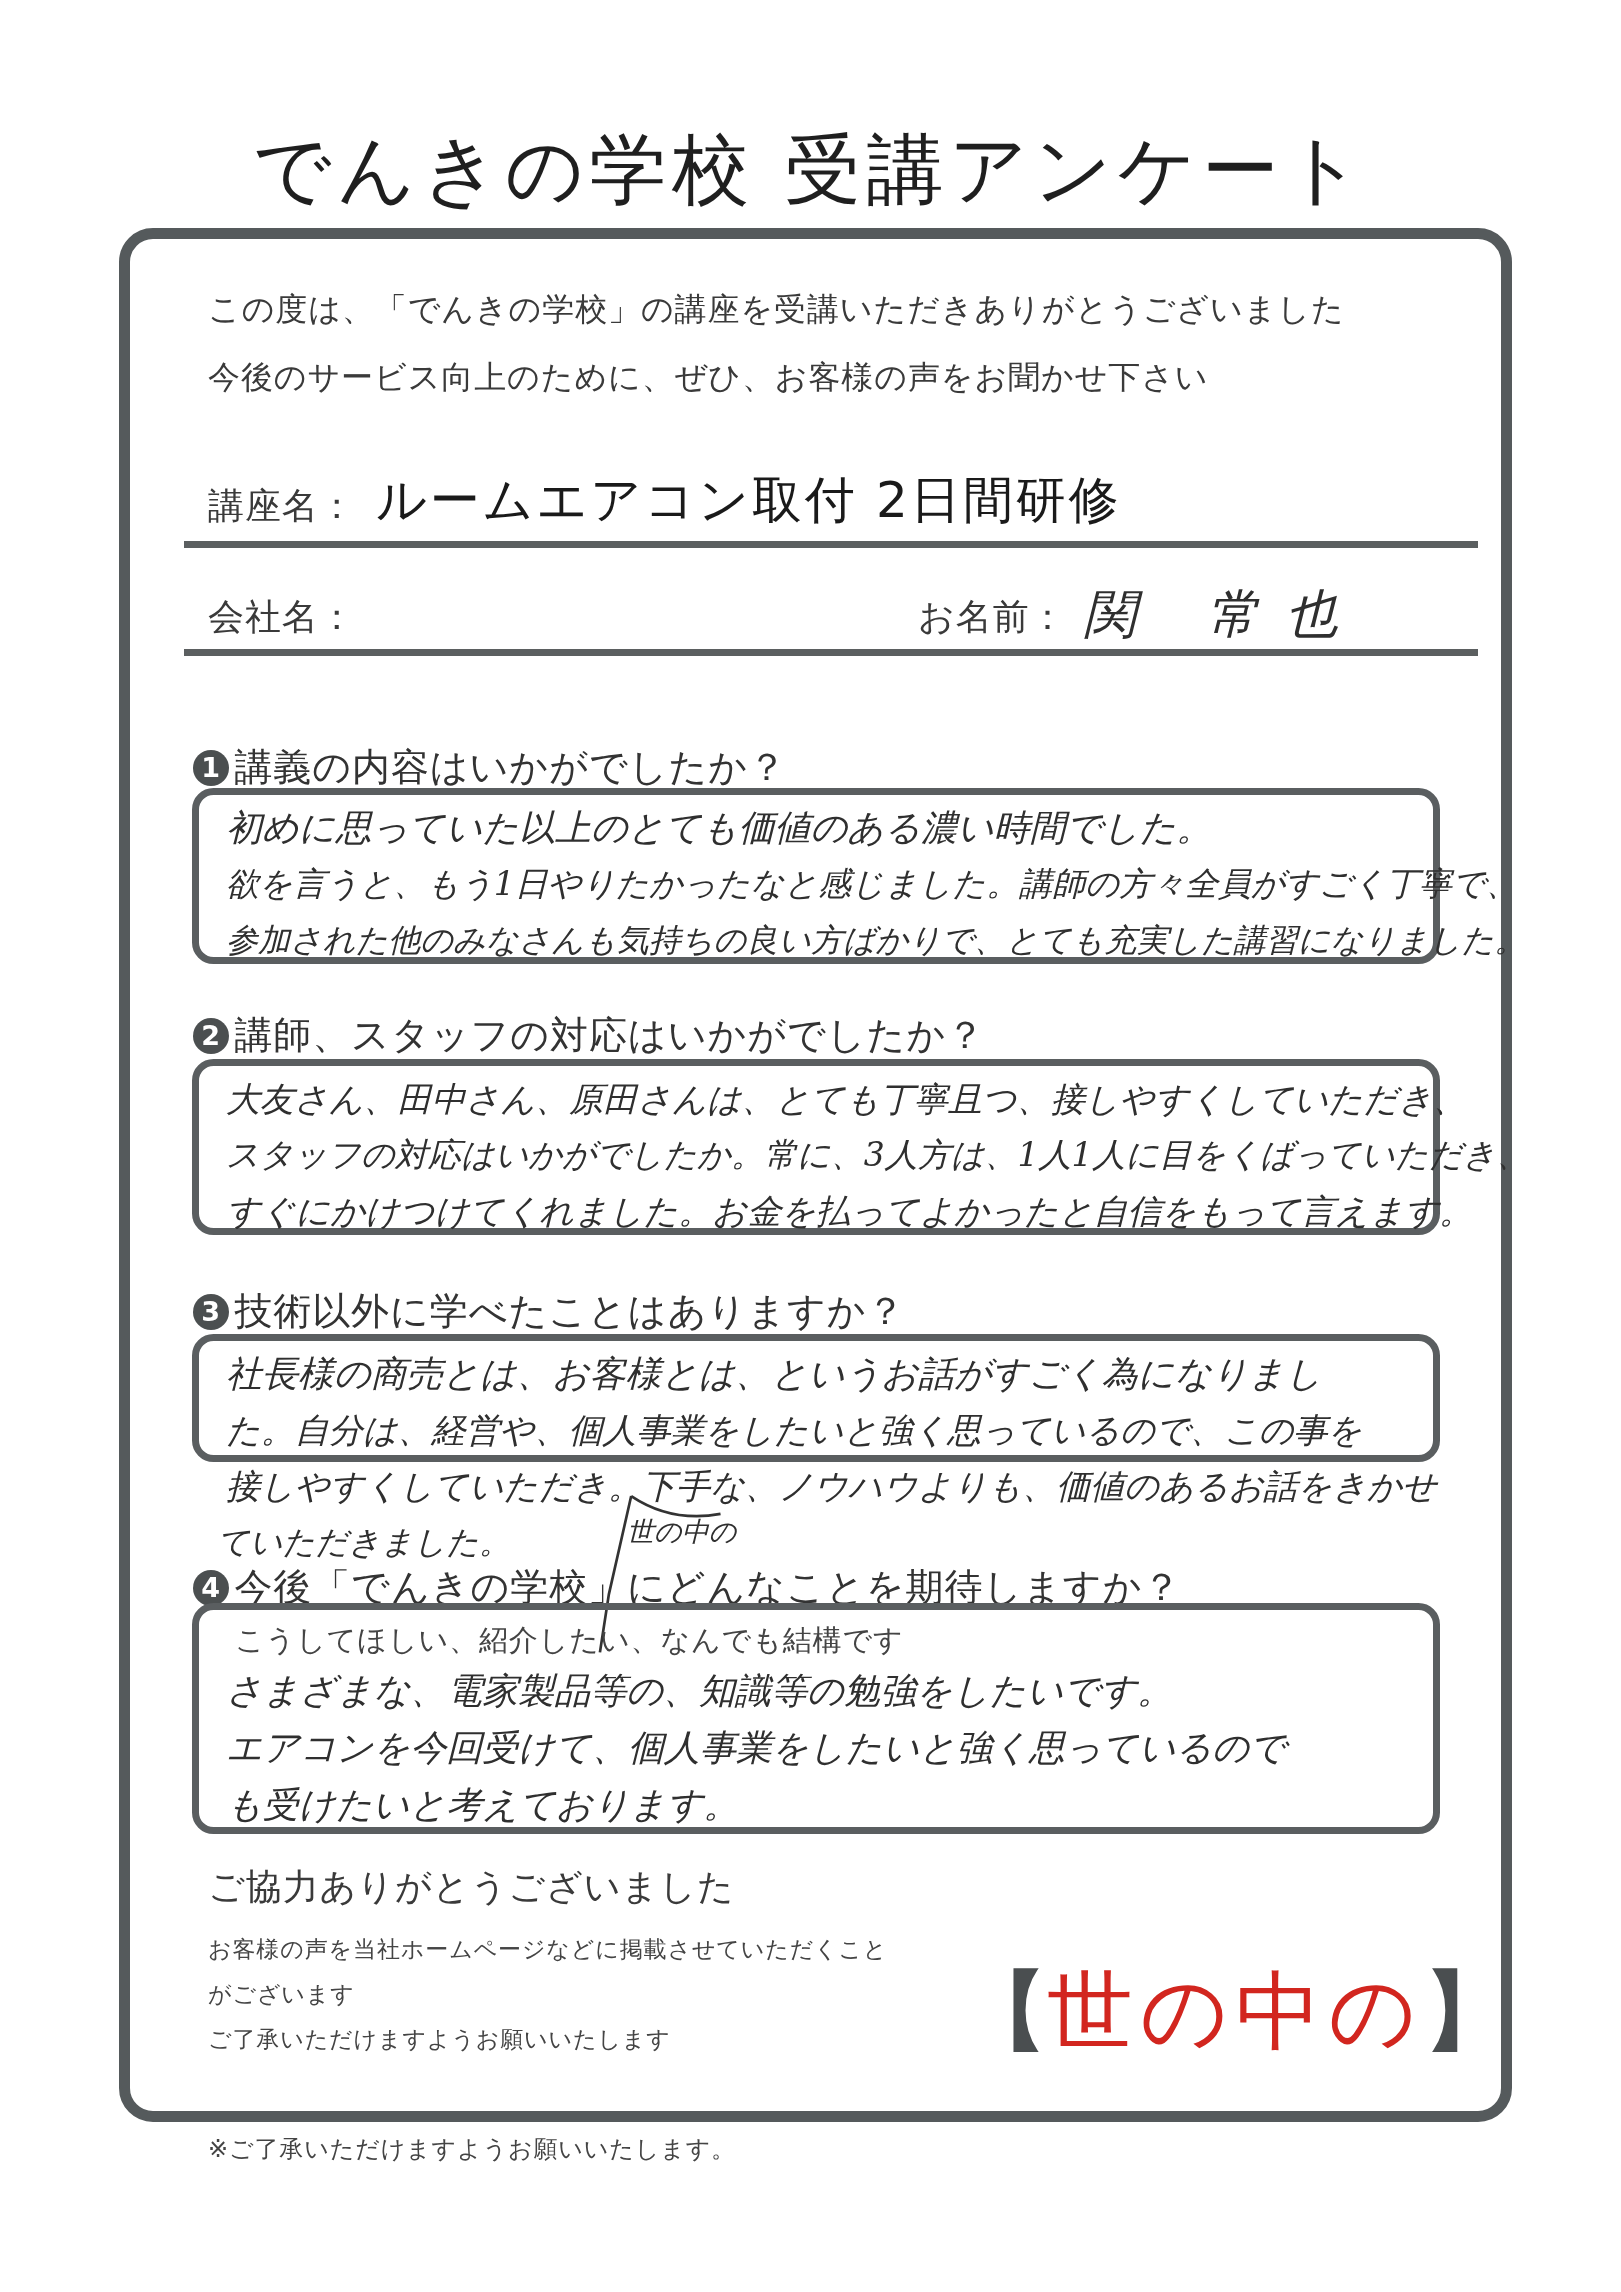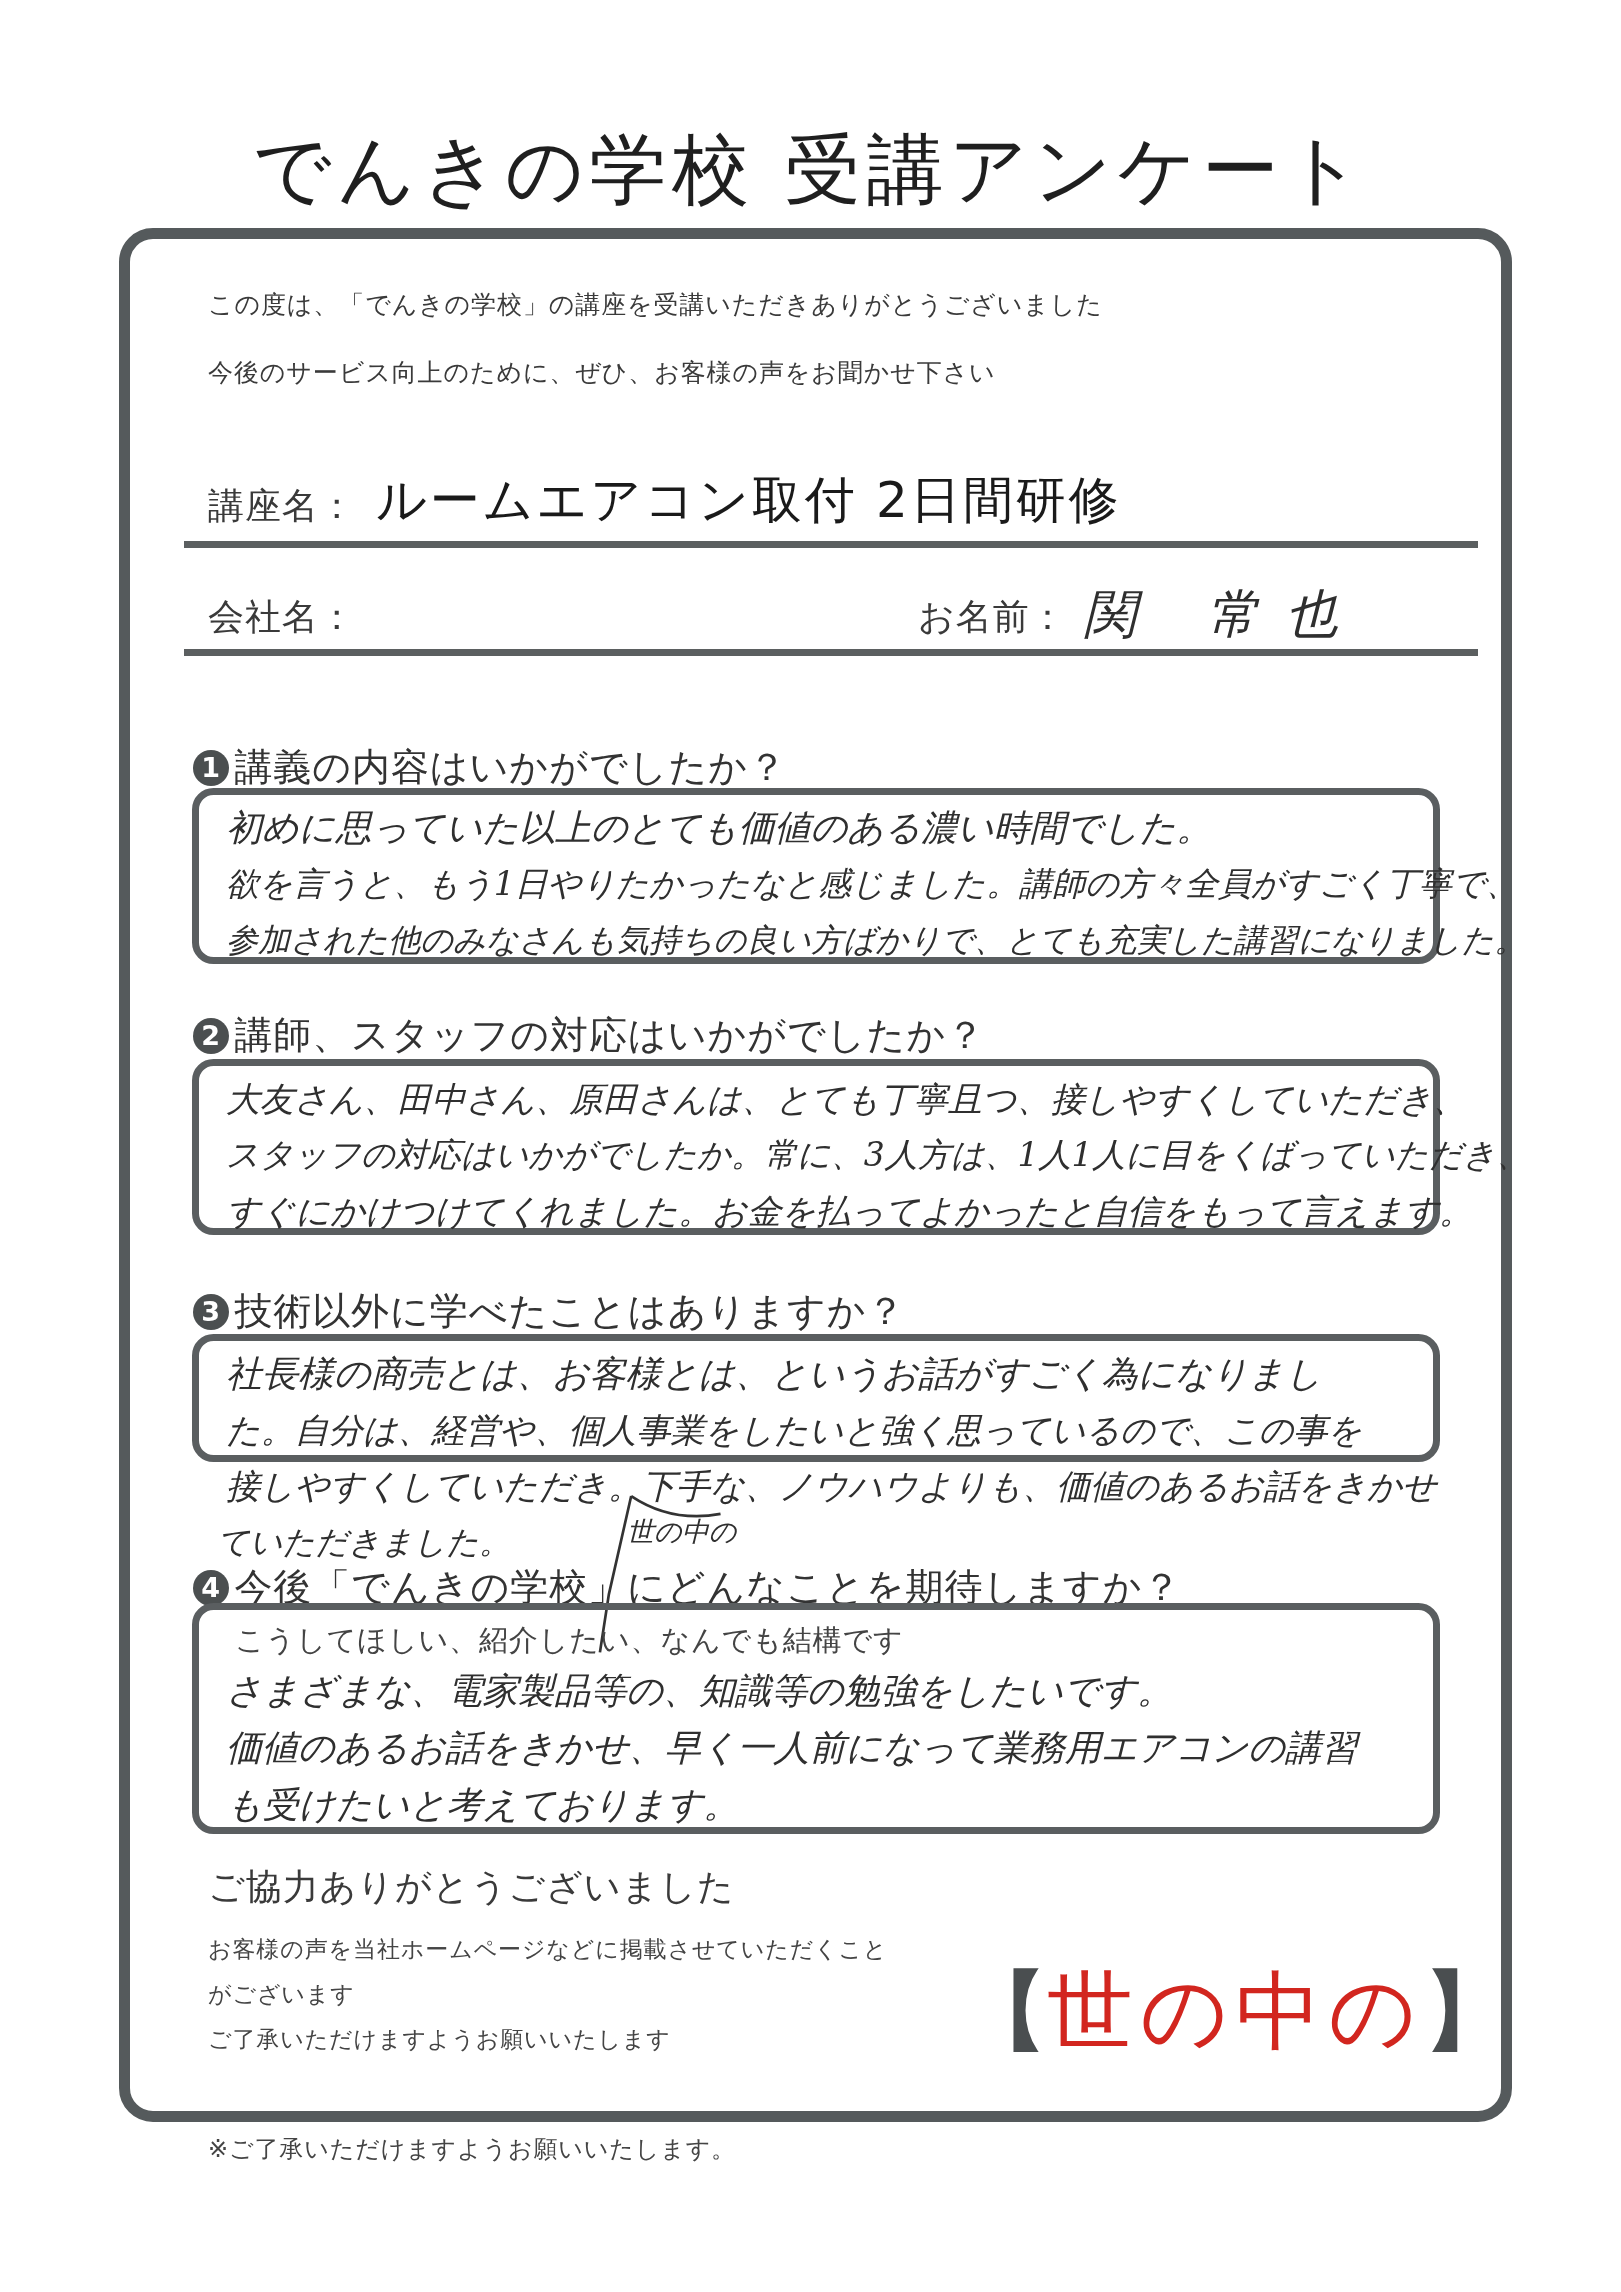--- a/index.html
+++ b/index.html
@@ -11,21 +11,21 @@
     .abs { position: absolute; }
     .title {
       left: 0; width: 1621px; top: 125px; text-align: center;
       font-size: 77px; font-weight: 300; letter-spacing: 5.4px; color: #1f1f1f;
       line-height: 90px;
     }
     .outer-frame {
       left: 119px; top: 228px; width: 1393px; height: 1894px;
       border: 11.6px solid #555a5c; border-radius: 34px; box-sizing: border-box;
     }
-    .intro { left: 208px; font-size: 25px; color: #3a3a3a; letter-spacing: 0.9px; }
+    .intro { left: 208px; font-size: 32px; color: #3a3a3a; letter-spacing: 0.9px; }
     .field-label { font-size: 36px; color: #3a3a3a; letter-spacing: 0.9px; }
     .course-name { font-size: 50px; color: #1a1a1a; letter-spacing: 2.7px; }
     .rule {
       left: 184px; width: 1294px; height: 7.2px; background: #5b5f60;
     }
     .hand {
       font-family: "DejaVu Serif", "Liberation Serif", serif;
       color: #2f2f2f; font-style: italic;
     }
     .q-heading {
@@ -121,21 +121,21 @@
 <div class="abs hand" style="left:627px; top:1514px; font-size:27px;">世の中の</div>
 
 <div class="abs q-heading" style="top:1562px;">
   <span class="q-num">4</span>
   <span>今後「でんきの学校」にどんなことを期待しますか？</span>
 </div>
 <div class="abs answer-box" style="top:1603px; height:231px;">
   <div class="abs hint" style="left:36px; top:10.7px;">こうしてほしい、紹介したい、なんでも結構です</div>
   <div class="answer-lines" style="top:52px;">
     <div class="answer-line hand" style="font-size:36px; line-height:57px;">さまざまな、電家製品等の、知識等の勉強をしたいです。</div>
-    <div class="answer-line hand" style="font-size:36px; line-height:57px;">価値のあるお話をきかせ、早く一人前になって業務用エアコンの講習</div>
+    <div class="answer-line hand" style="font-size:36px; line-height:57px;">エアコンを今回受けて、個人事業をしたいと強く思っているので</div>
     <div class="answer-line hand" style="font-size:36px; line-height:57px;">も受けたいと考えております。</div>
   </div>
 </div>
 
 <div class="abs thanks">ご協力ありがとうございました</div>
 <div class="abs notice" style="top:1934px;">お客様の声を当社ホームページなどに掲載させていただくこと</div>
 <div class="abs notice" style="top:1979px;">がございます</div>
 <div class="abs notice" style="top:2024px;">ご了承いただけますようお願いいたします</div>
 
 <div class="abs back-badge">

